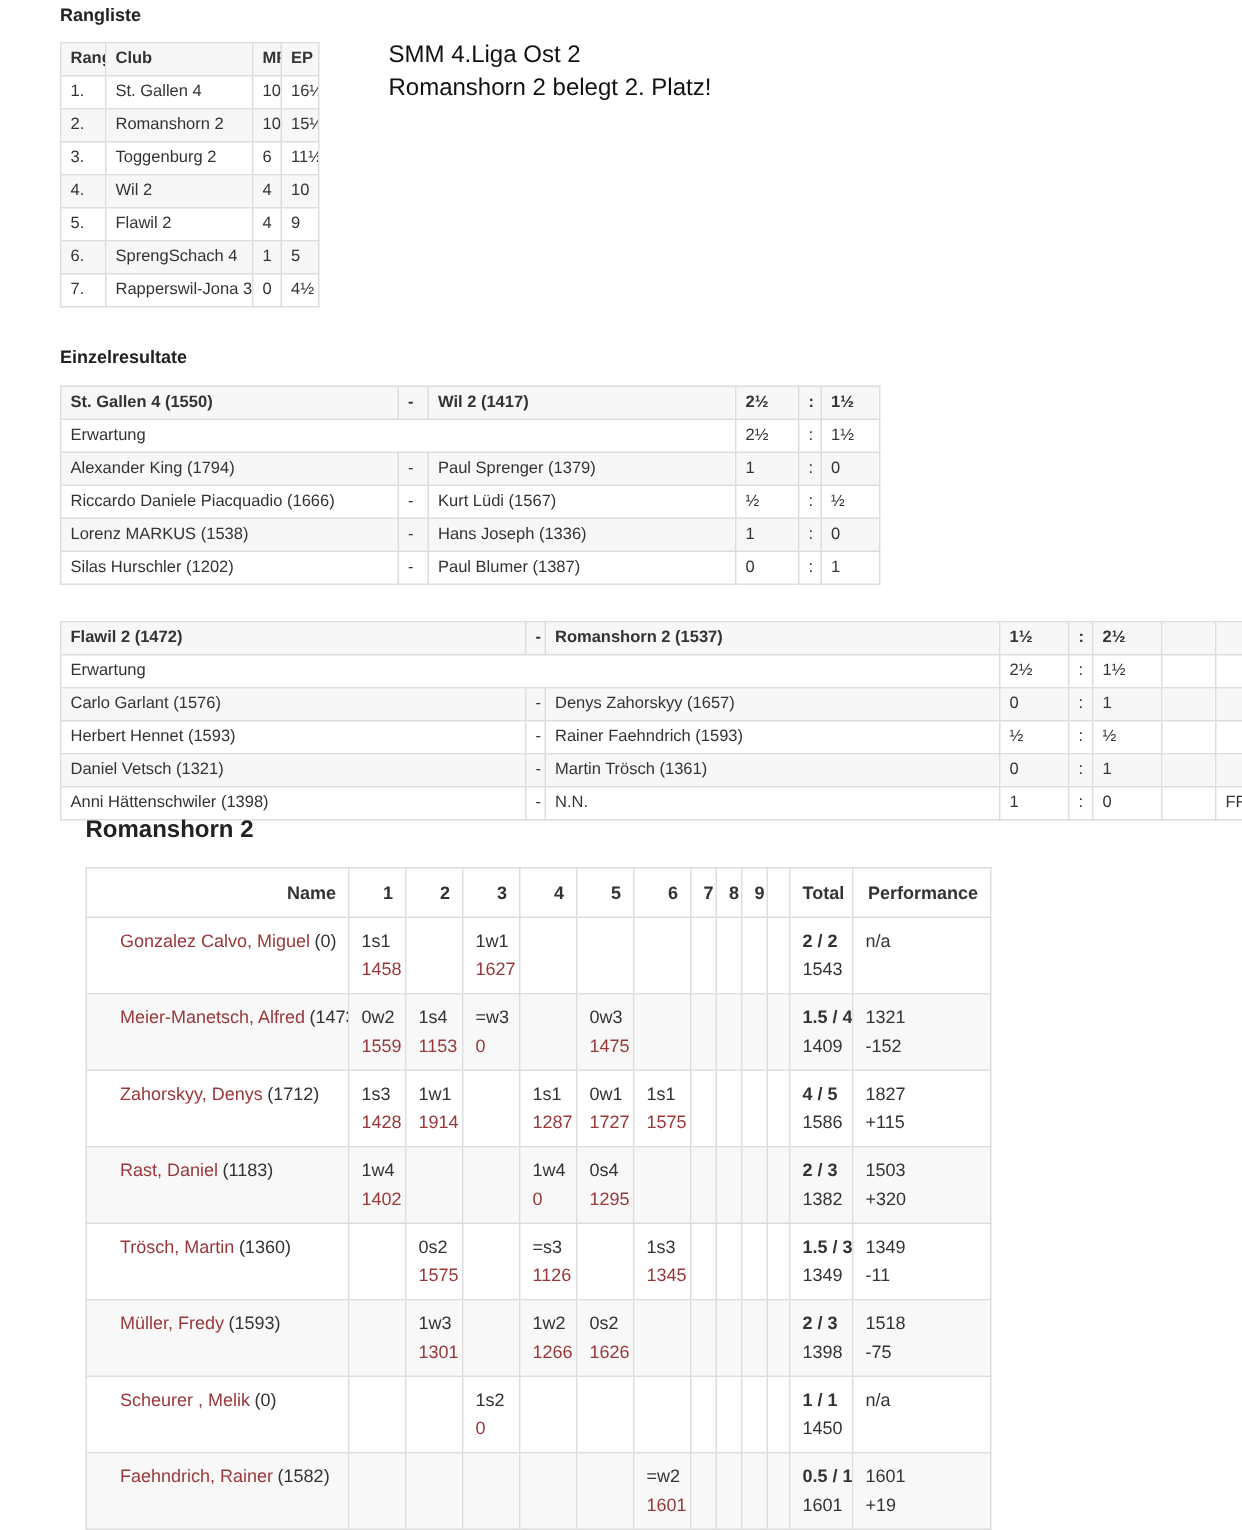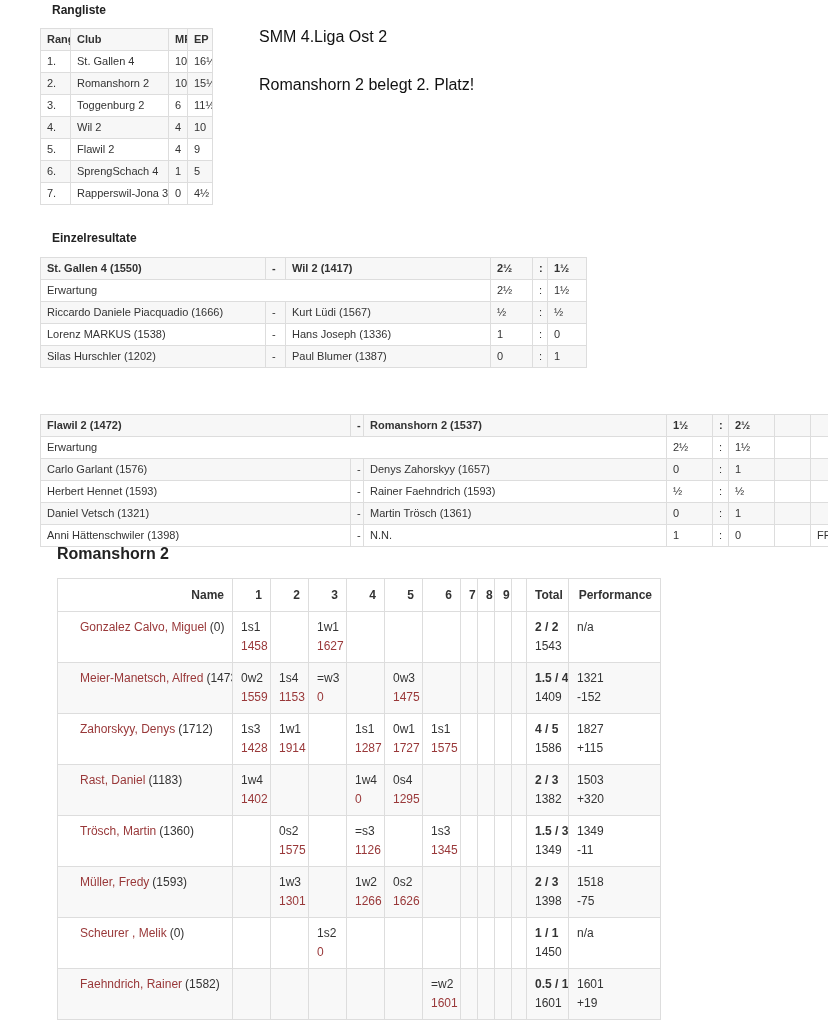--- a/index.html
+++ b/index.html
@@ -7,24 +7,24 @@
     position:relative;
     width:828px;height:1020px;
     overflow:hidden;
     background:#ffffff;
     font-family:"Liberation Sans", sans-serif;
     color:#333;
   }
   .abs{position:absolute;}
 
   
-  .section-heading{font-size:12px;font-weight:bold;color:#222;margin-left:12px;}
+  .section-heading{font-size:12px;font-weight:bold;color:#222;}
   .team-heading{font-size:16px;font-weight:bold;color:#222;}
   .page-title{font-size:16px;color:#111;line-height:22px;}
-  .page-title .line2{margin-top:26px;}
+  .page-title .line2{}
 
   
   table{border-collapse:collapse;table-layout:fixed;}
   .small-table td,.small-table th{
     border:1px solid #ddd;
     padding:4px 6px;
     font-size:11px;
     line-height:13px;
     color:#333;
     text-align:left;
@@ -156,20 +156,28 @@
     </tr>
   </thead>
   <tbody id="match0-body">
     <tr>
       <td colspan="3">Erwartung</td>
       <td>2½</td>
       <td class="colon">:</td>
       <td>1½</td>
     </tr>
 
+  <tr>
+    <td class="pname">Alexander King (1794)</td>
+    <td class="dash">-</td>
+    <td class="pname">Paul Sprenger (1379)</td>
+    <td>1</td>
+    <td class="colon">:</td>
+    <td>0</td>
+  </tr>
 
   <tr>
     <td class="pname">Riccardo Daniele Piacquadio (1666)</td>
     <td class="dash">-</td>
     <td class="pname">Kurt Lüdi (1567)</td>
     <td>½</td>
     <td class="colon">:</td>
     <td>½</td>
   </tr>
 

